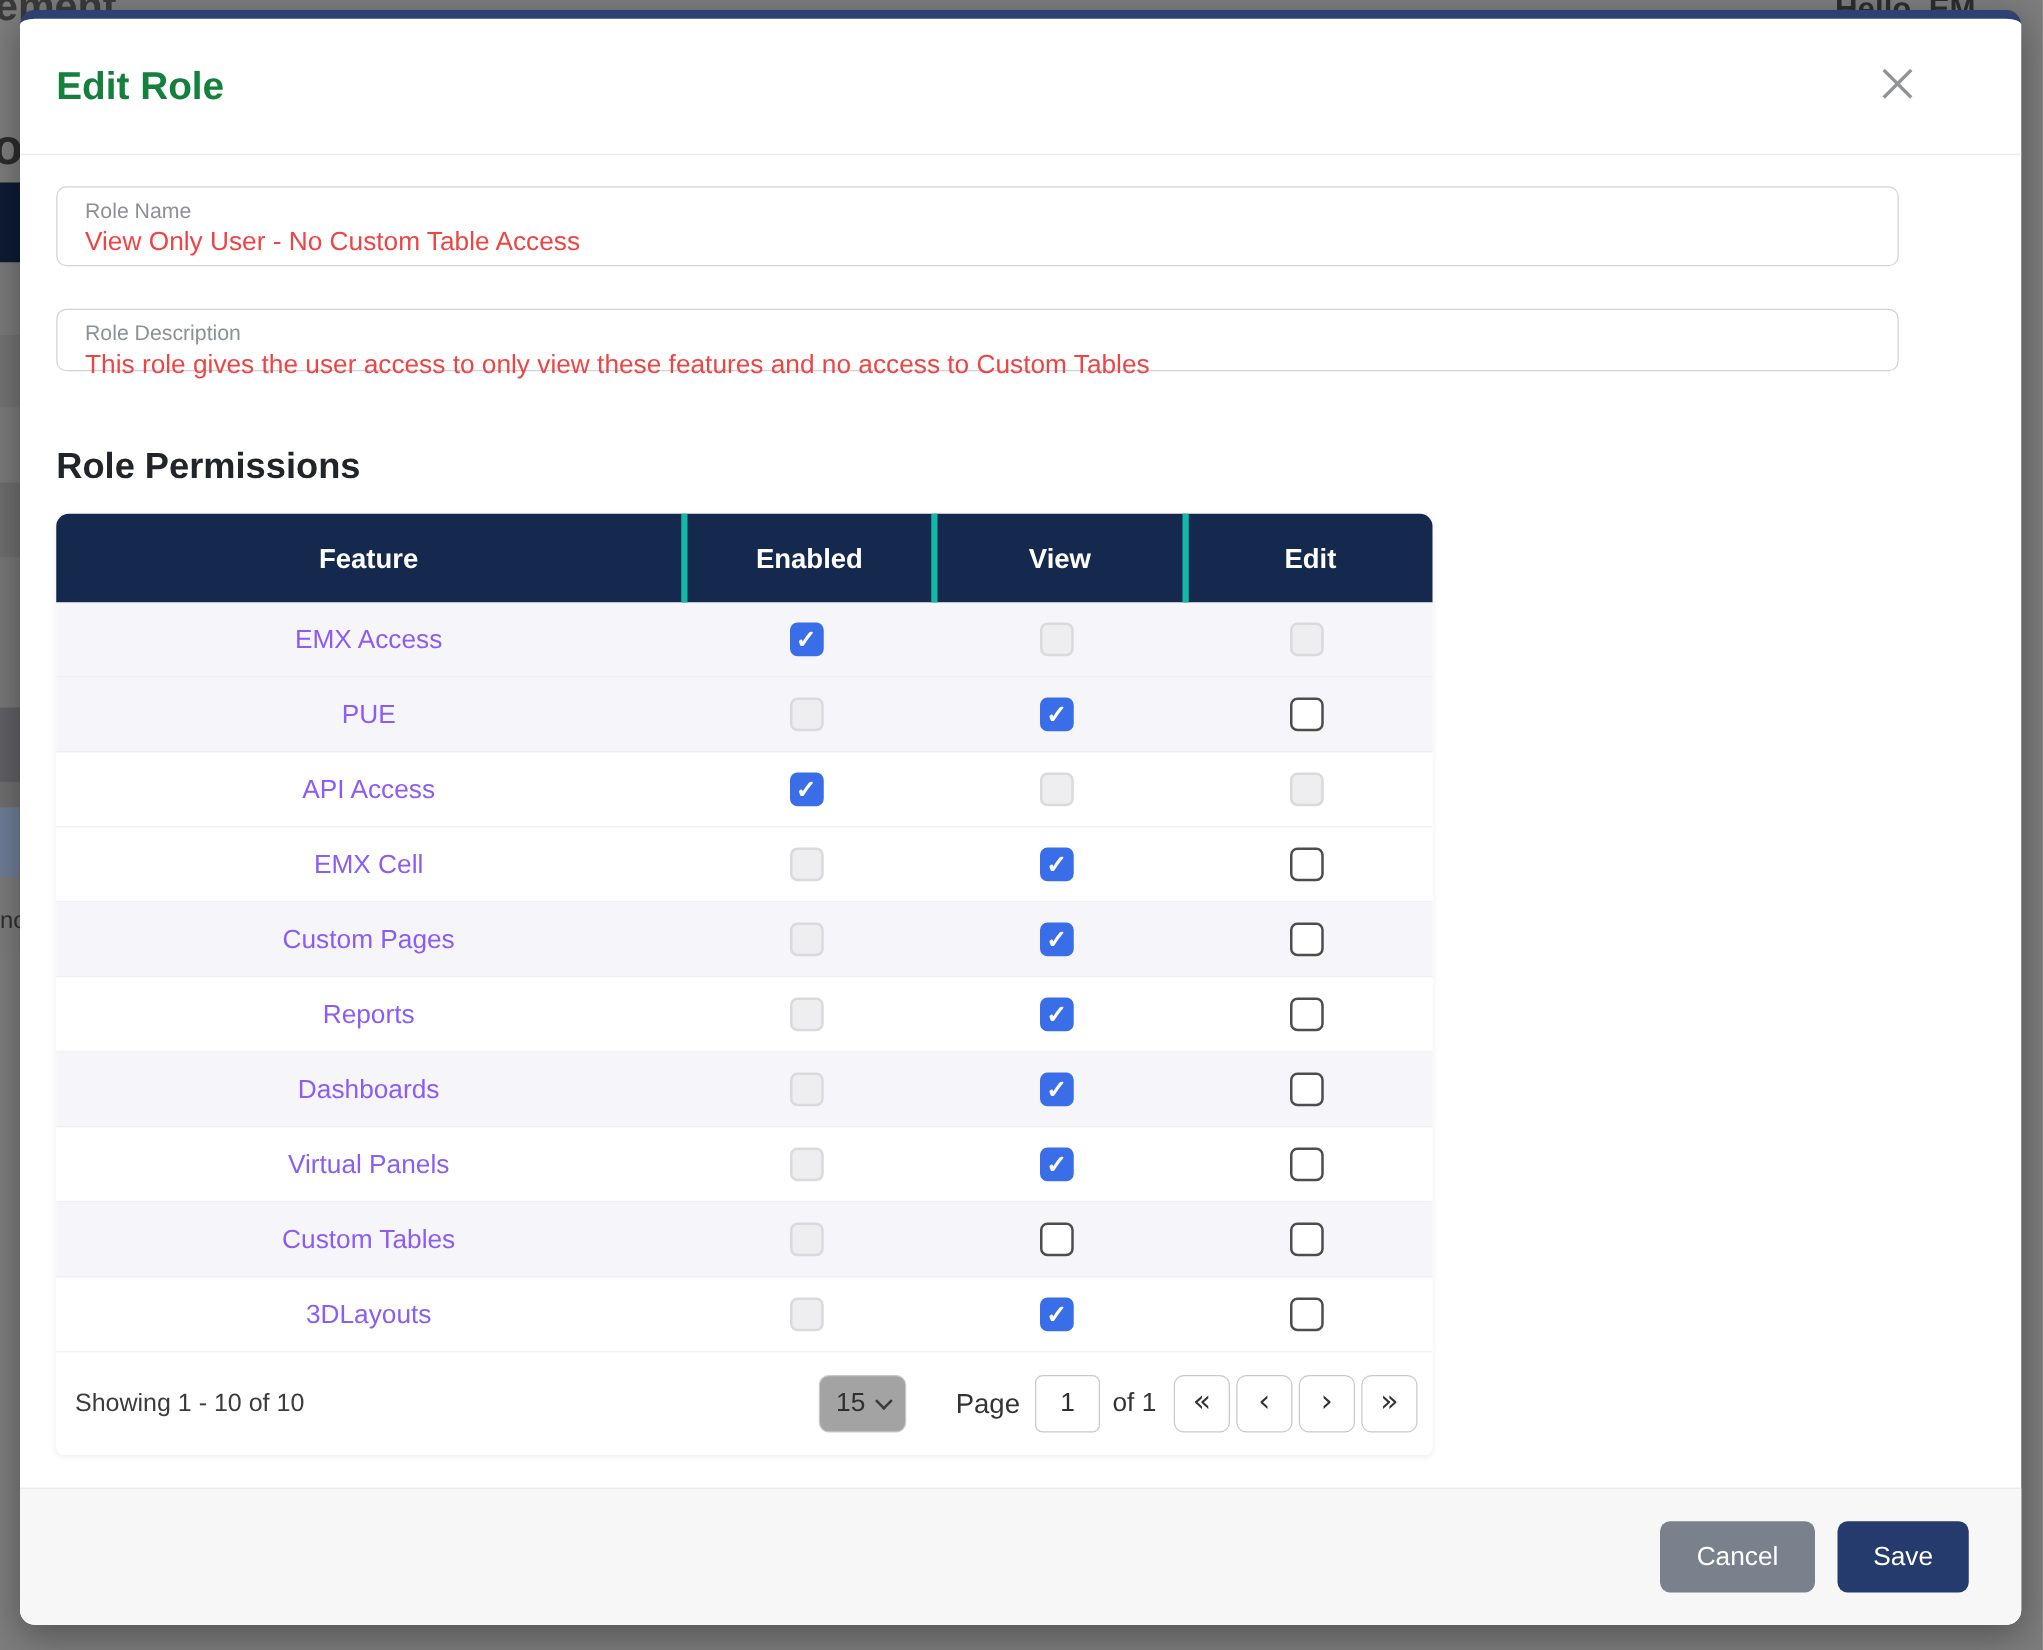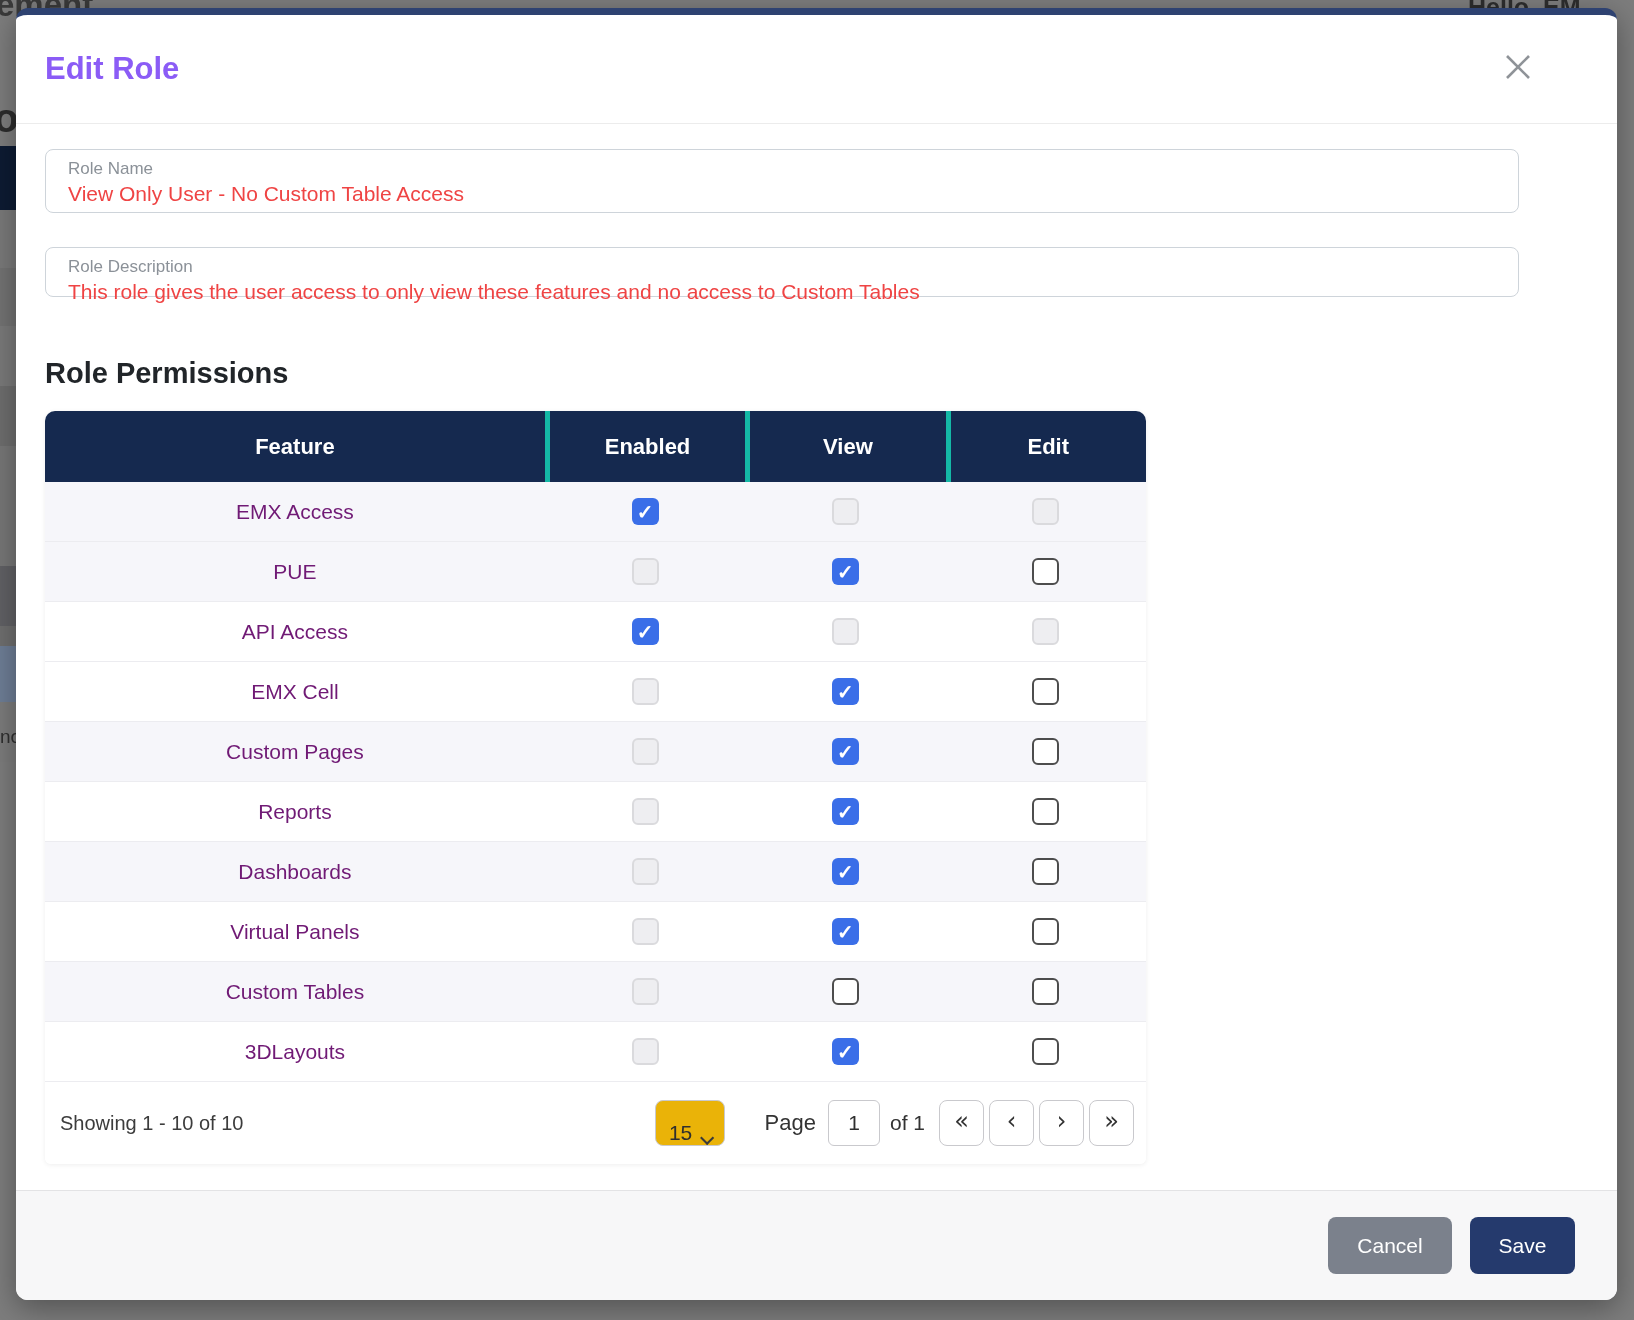--- a/index.html
+++ b/index.html
@@ -15,21 +15,21 @@
   .bd-heading { position:absolute; left:-6px; top:96px; font-size:40px; font-weight:700;
     color:#2c2c2c; white-space:nowrap; }
   .bd-small { position:absolute; left:0px; top:726px; font-size:19px; color:#2f2f2f; }
   .band { position:absolute; left:0; width:22px; }
 
   
   .modal { position:absolute; left:16px; top:8px; width:1601px; height:1292px;
     background:#ffffff; border-radius:12px; z-index:2;
     box-shadow:0 8px 30px rgba(0,0,0,0.35); border-top:7px solid #2e4271; }
 
-  .m-title { position:absolute; left:29px; top:36px; font-size:31px; font-weight:700; color:#8b5cf6; }
+  .m-title { position:absolute; left:29px; top:36px; font-size:31px; font-weight:700; color:#15803d; }
   .m-close { position:absolute; right:80px; top:34px; width:38px; height:38px; border:none;
     background:transparent; cursor:pointer; }
   .hdr-divider { position:absolute; top:108px; left:0; right:0; border-bottom:1px solid #ececec; }
 
   .fieldbox { position:absolute; left:29px; width:1474px; border:1px solid #ced4da;
     border-radius:8px; background:#fff; padding:9px 34px 10px 22px; }
   .fieldbox .flabel { display:block; font-size:17px; color:#8b9198; margin-bottom:3px; }
   .fieldbox .fvalue { display:block; width:100%; border:none; outline:none; font-size:21px;
     color:#ef4444; font-family:Liberation Sans, sans-serif; background:transparent; }
   .field1 { top:134px; height:64px; }
@@ -42,33 +42,33 @@
     box-shadow:0 1px 5px rgba(0,0,0,0.07); border-radius:10px 10px 6px 6px; background:#fff; }
   .thead { display:flex; height:71px; background:#15294f; border-radius:10px 10px 0 0; }
   .thcell { display:flex; align-items:center; justify-content:center; color:#ffffff;
     font-size:22px; font-weight:700; }
   .thcell + .thcell { border-left:5px solid #14b8a6; }
   .col-feature { width:45.4%; }
   .col-small { width:18.2%; }
   .trow { display:flex; height:60px; background:#ffffff; border-bottom:1px solid #ececf0; }
   .trow.alt { background:#f6f6fa; }
   .cell { display:flex; align-items:center; justify-content:center; }
-  .cell.feature { font-size:21px; color:#701a75; }
+  .cell.feature { font-size:21px; color:#8b5cf6; }
 
   .cb { width:27px; height:27px; border-radius:6px; }
   .cb.checked { background:#3a6ee8; display:flex; align-items:center; justify-content:center; }
   .cb.checked::after { content:"\2713"; color:#fff; font-size:20px; font-weight:700; line-height:1; }
   .cb.disabled { background:#eeeef1; border:2px solid #dadadd; }
   .cb.unchecked { background:#fff; border:2px solid #4d4d4d; }
 
   .tfoot { display:flex; align-items:center; height:82px; padding:0 12px 0 15px;
     background:#ffffff; border-radius:0 0 6px 6px; }
   .showing { flex:1; font-size:20px; color:#3c3c3c; }
-  .pagesize { width:70px; height:46px; border:1px solid #c9c9cd; border-radius:8px; background:#eab308;
-    font-size:21px; color:#2f2f2f; display:flex; align-items:flex-end; justify-content:center;
+  .pagesize { width:70px; height:46px; border:1px solid #c9c9cd; border-radius:8px; background:#a3a3a3;
+    font-size:21px; color:#2f2f2f; display:flex; align-items:center; justify-content:center;
     gap:8px; margin-right:40px; cursor:pointer; }
   .pagesize .chev { width:10px; height:10px; border-right:2px solid #3a3a3a;
     border-bottom:2px solid #3a3a3a; transform:rotate(45deg) translateY(-3px); }
   .pagelabel { font-size:22px; color:#333; margin-right:12px; }
   .pageinput { width:52px; height:46px; border:1px solid #c9c9cd; border-radius:6px;
     text-align:center; font-size:21px; color:#2f2f2f; margin-right:10px;
     font-family:"Liberation Sans", sans-serif; }
   .oflabel { font-size:21px; color:#333; margin-right:14px; }
   .pggroup { display:flex; gap:5px; }
   .pgbtn { width:45px; height:46px; border:1px solid #c9c9cd; border-radius:8px; background:#fff;

